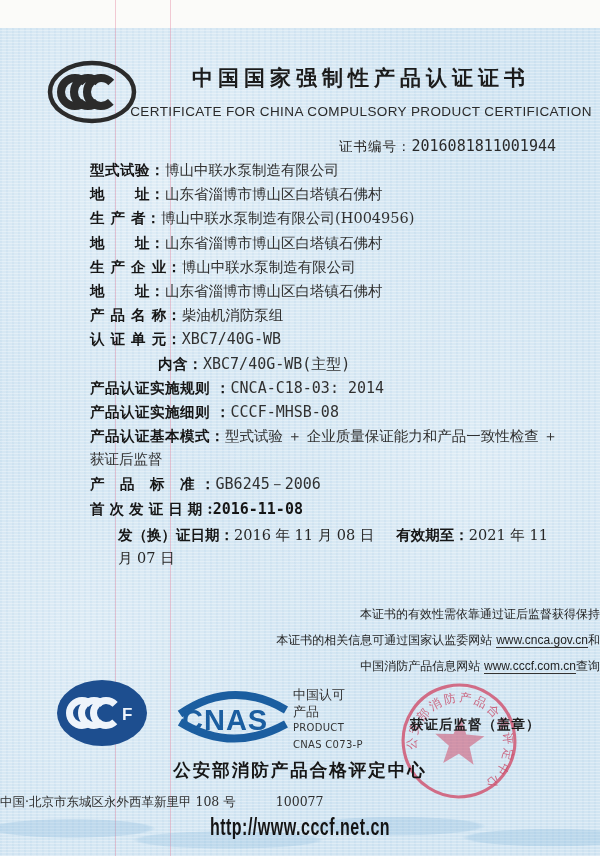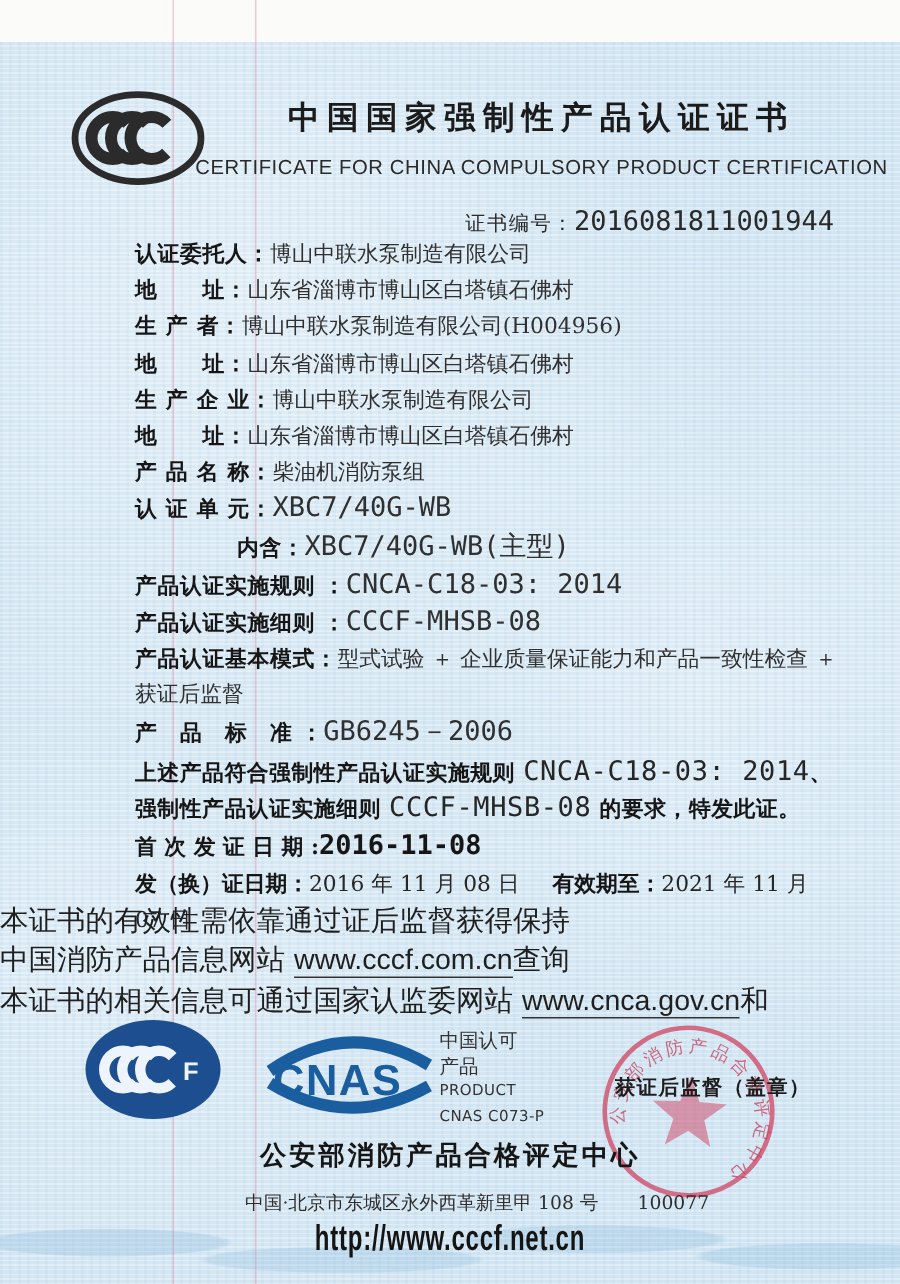--- a/index.html
+++ b/index.html
@@ -29,47 +29,47 @@
     font-family:"DejaVu Sans","Liberation Sans",sans-serif;}
   .title-en{margin-top:12px;font-size:13.5px;letter-spacing:.4px;color:#2a2a2a;
     font-family:"Liberation Sans","DejaVu Sans",sans-serif;}
   .cert-no{position:absolute;right:44px;top:137px;font-size:13.5px;color:#2a2a2a;}
   .cert-no .lbl{font-weight:normal;letter-spacing:1px;}
   
   .body{position:absolute;left:90px;right:40px;top:158px;font-size:14.5px;line-height:23.2px;color:#262626;}
   .row .lbl{font-weight:bold;color:#161616;letter-spacing:.5px;}
   .row .val{color:#303030;margin-top:42px;}
   .row.indent{padding-left:68px;}
-  .mono{font-family:"DejaVu Sans Mono","Liberation Mono",monospace;font-size:18px;}
+  .mono{font-family:"DejaVu Sans Mono","Liberation Mono",monospace;font-size:15px;}
   .statement{margin-top:2px;font-weight:bold;color:#161616;letter-spacing:.4px;}
   .statement .mono{font-weight:normal;color:#262626;}
   .first-issue{margin-top:1px;text-align:left;font-weight:bold;color:#161616;}
-  .dates{margin-top:2px;}
+  .dates{margin-top:2px;margin-left:28px;}
   .dates .lbl{font-weight:bold;color:#161616;}
   .dates .gap{display:inline-block;width:22px;}
   
-  .notice{position:absolute;left:0;right:0;top:601px;text-align:left;font-size:19px;
+  .notice{position:absolute;left:0;right:0;top:601px;text-align:right;font-size:12px;
     line-height:26px;color:#1f1f1f;font-family:"DejaVu Sans","Liberation Sans",sans-serif;}
   .notice .url{font-family:"Liberation Sans","DejaVu Sans",sans-serif;
     border-bottom:1px solid #333;padding-bottom:0px;}
   
   .cccf-logo{position:absolute;left:56px;top:679px;}
   .cnas-logo{position:absolute;left:174px;top:688px;}
   .accred{position:absolute;left:293px;top:687px;font-size:13px;line-height:16.5px;color:#333;
     font-family:"DejaVu Sans","Liberation Sans",sans-serif;}
   .accred .en{font-size:10px;letter-spacing:.3px;}
   .seal{position:absolute;left:398px;top:680px;width:122px;height:122px;transform:rotate(-12deg);}
   .seal-label{position:absolute;left:410px;top:716px;font-size:13.5px;font-weight:bold;
     letter-spacing:1px;color:#1d1d1d;z-index:3;
     font-family:"DejaVu Sans","Liberation Sans",sans-serif;}
   .issuer{position:absolute;left:0;right:0;top:758px;text-align:center;font-size:17.5px;
     font-weight:bold;letter-spacing:2px;color:#161616;
     font-family:"DejaVu Sans","Liberation Sans",sans-serif;}
-  .address{position:absolute;left:0;right:0;top:794px;display:flex;justify-content:center;
-    gap:26px;font-size:12.5px;color:#2e2e2e;padding-left:36px;}
+  .address{position:absolute;left:0;right:0;top:794px;display:flex;
+    gap:40px;font-size:12.5px;color:#2e2e2e;}
   .footer-url{position:absolute;left:0;right:0;top:818px;text-align:center;font-size:16px;
     font-weight:bold;color:#141414;transform:scaleY(1.5);letter-spacing:.5px;
     font-family:"Liberation Sans","DejaVu Sans",sans-serif;}
 </style>
 </head>
 <body>
 
 <div class="page">
   <div class="white-top"></div>
   <div class="pink-line pl1"></div>
@@ -89,21 +89,21 @@
     <div class="title-cn">中国国家强制性产品认证证书</div>
     <div class="title-en">CERTIFICATE FOR CHINA COMPULSORY PRODUCT CERTIFICATION</div>
   </div>
 
   <div class="cert-no">
     <span class="lbl">证书编号：</span><span class="mono">2016081811001944</span>
   </div>
 
   <div class="body">
     <div class="row">
-      <span class="lbl">认证委托人：</span><span class="val">博山中联水泵制造有限公司</span></div>
+      <span class="lbl">型式试验：</span><span class="val">博山中联水泵制造有限公司</span></div>
     <div class="row">
       <span class="lbl">地　　址：</span><span class="val">山东省淄博市博山区白塔镇石佛村</span></div>
     <div class="row">
       <span class="lbl">生 产 者：</span><span class="val">博山中联水泵制造有限公司(H004956)</span></div>
     <div class="row">
       <span class="lbl">地　　址：</span><span class="val">山东省淄博市博山区白塔镇石佛村</span></div>
     <div class="row">
       <span class="lbl">生 产 企 业：</span><span class="val">博山中联水泵制造有限公司</span></div>
     <div class="row">
       <span class="lbl">地　　址：</span><span class="val">山东省淄博市博山区白塔镇石佛村</span></div>
@@ -115,40 +115,37 @@
       <span class="lbl">内含：</span><span class="val mono">XBC7/40G-WB(主型)</span></div>
     <div class="row">
       <span class="lbl">产品认证实施规则 ：</span><span class="val mono">CNCA-C18-03: 2014</span></div>
     <div class="row">
       <span class="lbl">产品认证实施细则 ：</span><span class="val mono">CCCF-MHSB-08</span></div>
     <div class="row">
       <span class="lbl">产品认证基本模式：</span><span class="val">型式试验 ＋ 企业质量保证能力和产品一致性检查 ＋ 获证后监督</span></div>
     <div class="row">
       <span class="lbl">产　品　标　准 ：</span><span class="val mono">GB6245－2006</span></div>
 
-    <div class="statement">
-      <span>上述产品符合强制性产品认证实施规则 </span><span class="mono">CNCA-C18-03: 2014</span><span>、强制性产品认证实施细则 </span><span class="mono">CCCF-MHSB-08</span><span> 的要求，特发此证。</span>
-    </div>
 
     <div class="first-issue">
       <span>首 次 发 证 日 期 :</span><span class="mono">2016-11-08</span>
     </div>
 
     <div class="dates">
       <span class="lbl">发（换）证日期：</span><span class="val">2016 年 11 月 08 日</span><span class="gap"></span><span class="lbl">有效期至：</span><span class="val">2021 年 11 月 07 日</span>
     </div>
   </div>
 
   <div class="notice">
     <div>本证书的有效性需依靠通过证后监督获得保持</div>
     <div>
-      <span>中国消防产品信息网站 </span><span class="url">www.cccf.com.cn</span><span>查询</span>
+      <span>本证书的相关信息可通过国家认监委网站 </span><span class="url">www.cnca.gov.cn</span><span>和</span>
     </div>
     <div>
-      <span>本证书的相关信息可通过国家认监委网站 </span><span class="url">www.cnca.gov.cn</span><span>和</span>
+      <span>中国消防产品信息网站 </span><span class="url">www.cccf.com.cn</span><span>查询</span>
     </div>
   </div>
 
   <span class="cccf-logo">
     <svg width="92" height="68" viewBox="0 0 92 68">
       <ellipse cx="46" cy="34" rx="45" ry="33" fill="#1d4e8f"></ellipse>
       <circle cx="26" cy="34" r="12.5" fill="none" stroke="#eef4fb" stroke-width="7" stroke-dasharray="58.9 19.6" stroke-dashoffset="68.7"></circle>
       <circle cx="38" cy="34" r="12.5" fill="none" stroke="#eef4fb" stroke-width="7" stroke-dasharray="58.9 19.6" stroke-dashoffset="68.7"></circle>
       <circle cx="50" cy="34" r="12.5" fill="none" stroke="#eef4fb" stroke-width="7" stroke-dasharray="58.9 19.6" stroke-dashoffset="68.7"></circle>
       <text x="66" y="41" font-family="Liberation Sans, DejaVu Sans, sans-serif" font-size="17" font-weight="bold" fill="#eef4fb">F</text>

